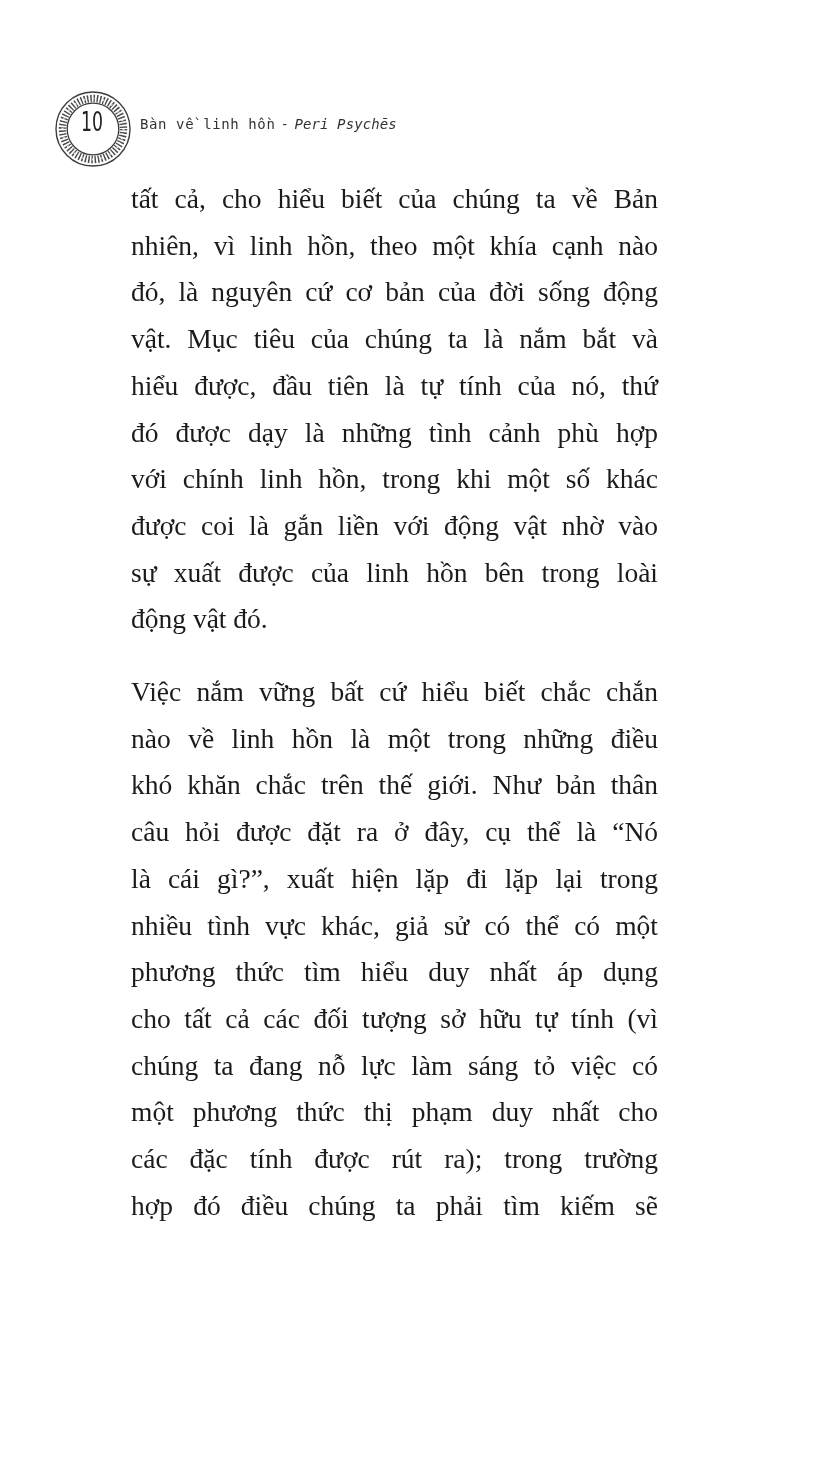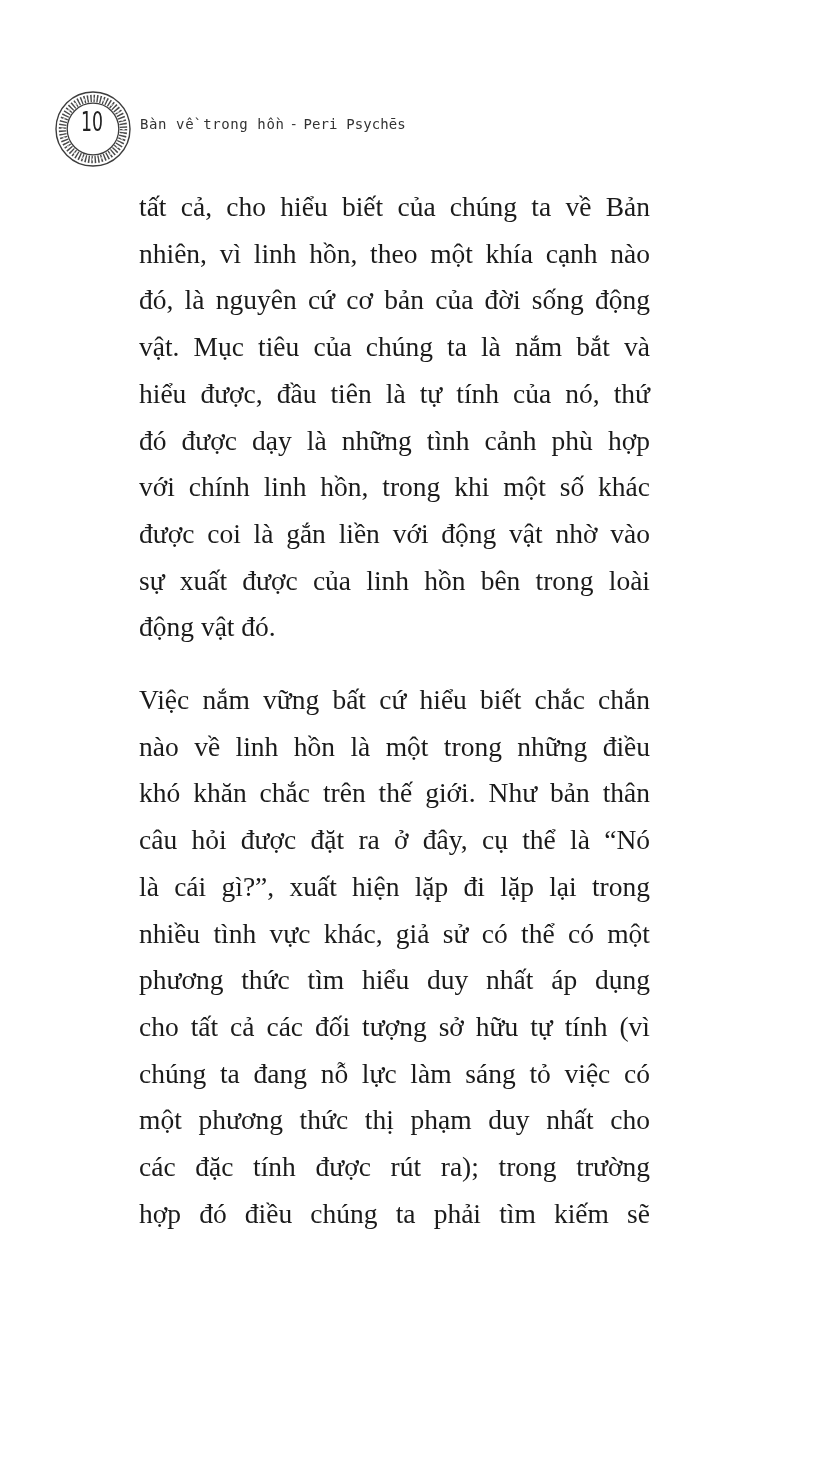--- a/index.html
+++ b/index.html
@@ -29,32 +29,32 @@
     top: 112px;
     height: 24px;
     line-height: 24px;
     font-family: "DejaVu Sans Mono", "Liberation Mono", monospace;
     font-size: 14px;
     color: #333333;
     letter-spacing: 0.6px;
     white-space: nowrap;
   }
   .header-line .hsep { margin: 0 5px; color: #3c3c3c; }
-  .header-line .hsub { letter-spacing: 0.1px; }
+  .header-line .hsub { font-style: italic; letter-spacing: 0.1px; }
   
   .text-block {
     position: absolute;
     left: 131px;
     top: 176px;
     width: 527px;
     font-size: 27.5px;
     line-height: 46.7px;
     color: #1b1b1b;
   }
-  .para { margin: 8px; }
+  .para { margin: 0; }
   .para + .para { margin-top: 26px; }
   .line {
     text-align: justify;
     text-align-last: justify;
   }
   .para.last-left .line:last-child {
     text-align-last: left;
   }
   .it { }
 </style>
@@ -67,21 +67,21 @@
     <svg class="medallion" viewBox="0 0 88 88" xmlns="http://www.w3.org/2000/svg">
 
       <circle cx="43" cy="44" r="37" fill="none" stroke="#3d3d3d" stroke-width="1.4"></circle>
       <circle cx="43" cy="44" r="30.5" fill="none" stroke="#4a4a4a" stroke-width="7.4" stroke-dasharray="1.45 1.75"></circle>
       <circle cx="43" cy="44" r="30.5" fill="none" stroke="#ffffff" stroke-width="2.2" stroke-dasharray="0.9 3.9" opacity="0.9"></circle>
       <circle cx="43" cy="44" r="25.8" fill="#ffffff" stroke="#3d3d3d" stroke-width="1.3"></circle>
       <text x="42" y="45.5" text-anchor="middle" font-family="DejaVu Sans, sans-serif" font-size="26" fill="#222222" textLength="22" lengthAdjust="spacingAndGlyphs">10</text>
     </svg>
 
     <div class="header-line">
-      <span class="ht">Bàn về trong hồn</span><span class="hsep">-</span><span class="hsub">Peri Psychēs</span>
+      <span class="ht">Bàn về linh hồn</span><span class="hsep">-</span><span class="hsub">Peri Psychēs</span>
     </div>
   </header>
 
   <main class="text-block">
       <div class="para last-left">
         <div class="line"><span>tất cả, cho hiểu biết của chúng ta về Bản</span></div>
         <div class="line"><span>nhiên, vì linh hồn, theo một khía cạnh nào</span></div>
         <div class="line"><span>đó, là nguyên cứ cơ bản của đời sống động</span></div>
         <div class="line"><span>vật. Mục tiêu của chúng ta là nắm bắt và</span></div>
         <div class="line"><span>hiểu được, đầu tiên là tự tính của nó, thứ</span></div>

